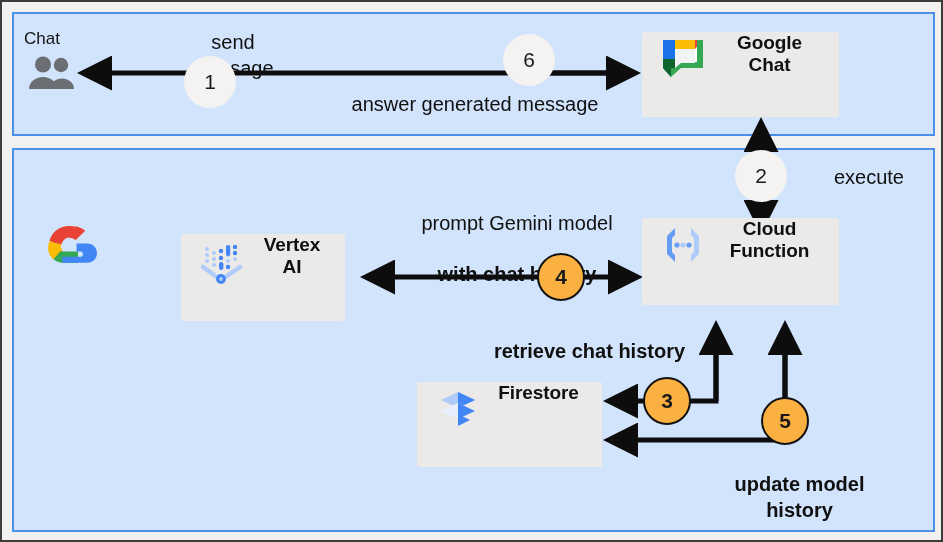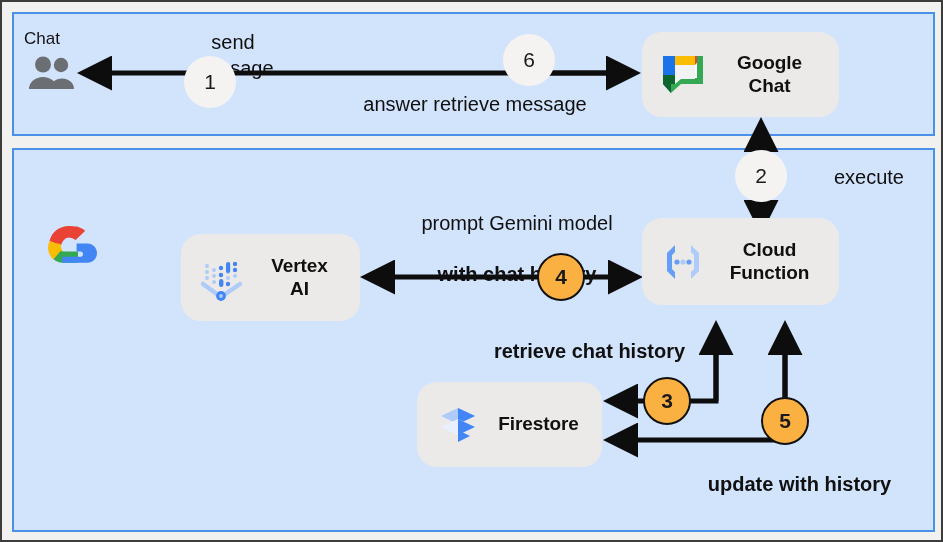--- a/index.html
+++ b/index.html
@@ -39,23 +39,23 @@
     white-space: pre-line;
     font-weight: 400;
   }
   #label-user { left: 22px; top: 26px; }
   #label-gcp  { left: 22px; top: 22px; }
 
   
   .card {
     position: absolute;
     background: #eceae8;
-    border-radius: 20px;
+    border-radius: 2px;
     display: flex;
-    align-items: center;
+    align-items: flex-start;
     box-sizing: border-box;
   }
   .card .card-icon {
     width: 54px;
     height: 54px;
     flex: 0 0 54px;
     margin-left: 14px;
     display: flex;
     align-items: center;
     justify-content: center;
@@ -66,21 +66,21 @@
     font-size: 19px;
     font-weight: 700;
     color: #101010;
     line-height: 1.18;
     white-space: pre-line;
     padding-right: 10px;
     letter-spacing: -0.1px;
   }
 
   #card-google-chat   { left: 640px; top: 30px;  width: 197px; height: 85px; }
-  #card-vertex-ai     { left: 179px; top: 232px; width: 179px; height: 87px; }
+  #card-vertex-ai     { left: 179px; top: 232px; width: 164px; height: 87px; }
   #card-cloud-func    { left: 640px; top: 216px; width: 197px; height: 87px; }
   #card-firestore     { left: 415px; top: 380px; width: 185px; height: 85px; }
 
   
   #gcp-logo { position: absolute; left: 36px; top: 222px; width: 62px; height: 48px; }
   
   #user-icon { position: absolute; left: 24px; top: 54px; width: 52px; height: 34px; }
 
   
   #arrows {
@@ -272,28 +272,28 @@
         <path d="M24 7 L41 15 L24 23 Z" fill="#4285f4"></path>
         <path d="M7 26 L24 18 L41 26 L24 34 Z" fill="#e8f0fe"></path>
         <path d="M24 18 L41 26 L24 34 Z" fill="#4285f4"></path>
         <path d="M24 29 L36 35 L24 41 Z" fill="#4285f4"></path>
       </svg>
     </span>
     <span class="card-title">Firestore</span>
   </div>
 
   <div class="flow-label semi" id="lbl-send">send message</div>
-  <div class="flow-label semi" id="lbl-answer">answer retrieve message</div>
+  <div class="flow-label semi" id="lbl-answer">answer generated message</div>
   <div class="flow-label semi" id="lbl-execute">execute</div>
   <div class="flow-label" id="lbl-prompt">
     <span class="line1">prompt Gemini model</span>
     <span class="line2">with chat history</span>
   </div>
   <div class="flow-label bold" id="lbl-retrieve">retrieve chat history</div>
-  <div class="flow-label bold" id="lbl-update">update with history</div>
+  <div class="flow-label bold" id="lbl-update">update model history</div>
 
   <div class="badge light" id="badge-1">1</div>
   <div class="badge light" id="badge-2">2</div>
   <div class="badge orange" id="badge-3">3</div>
   <div class="badge orange" id="badge-4">4</div>
   <div class="badge orange" id="badge-5">5</div>
   <div class="badge light" id="badge-6">6</div>
 
 </div>
 

